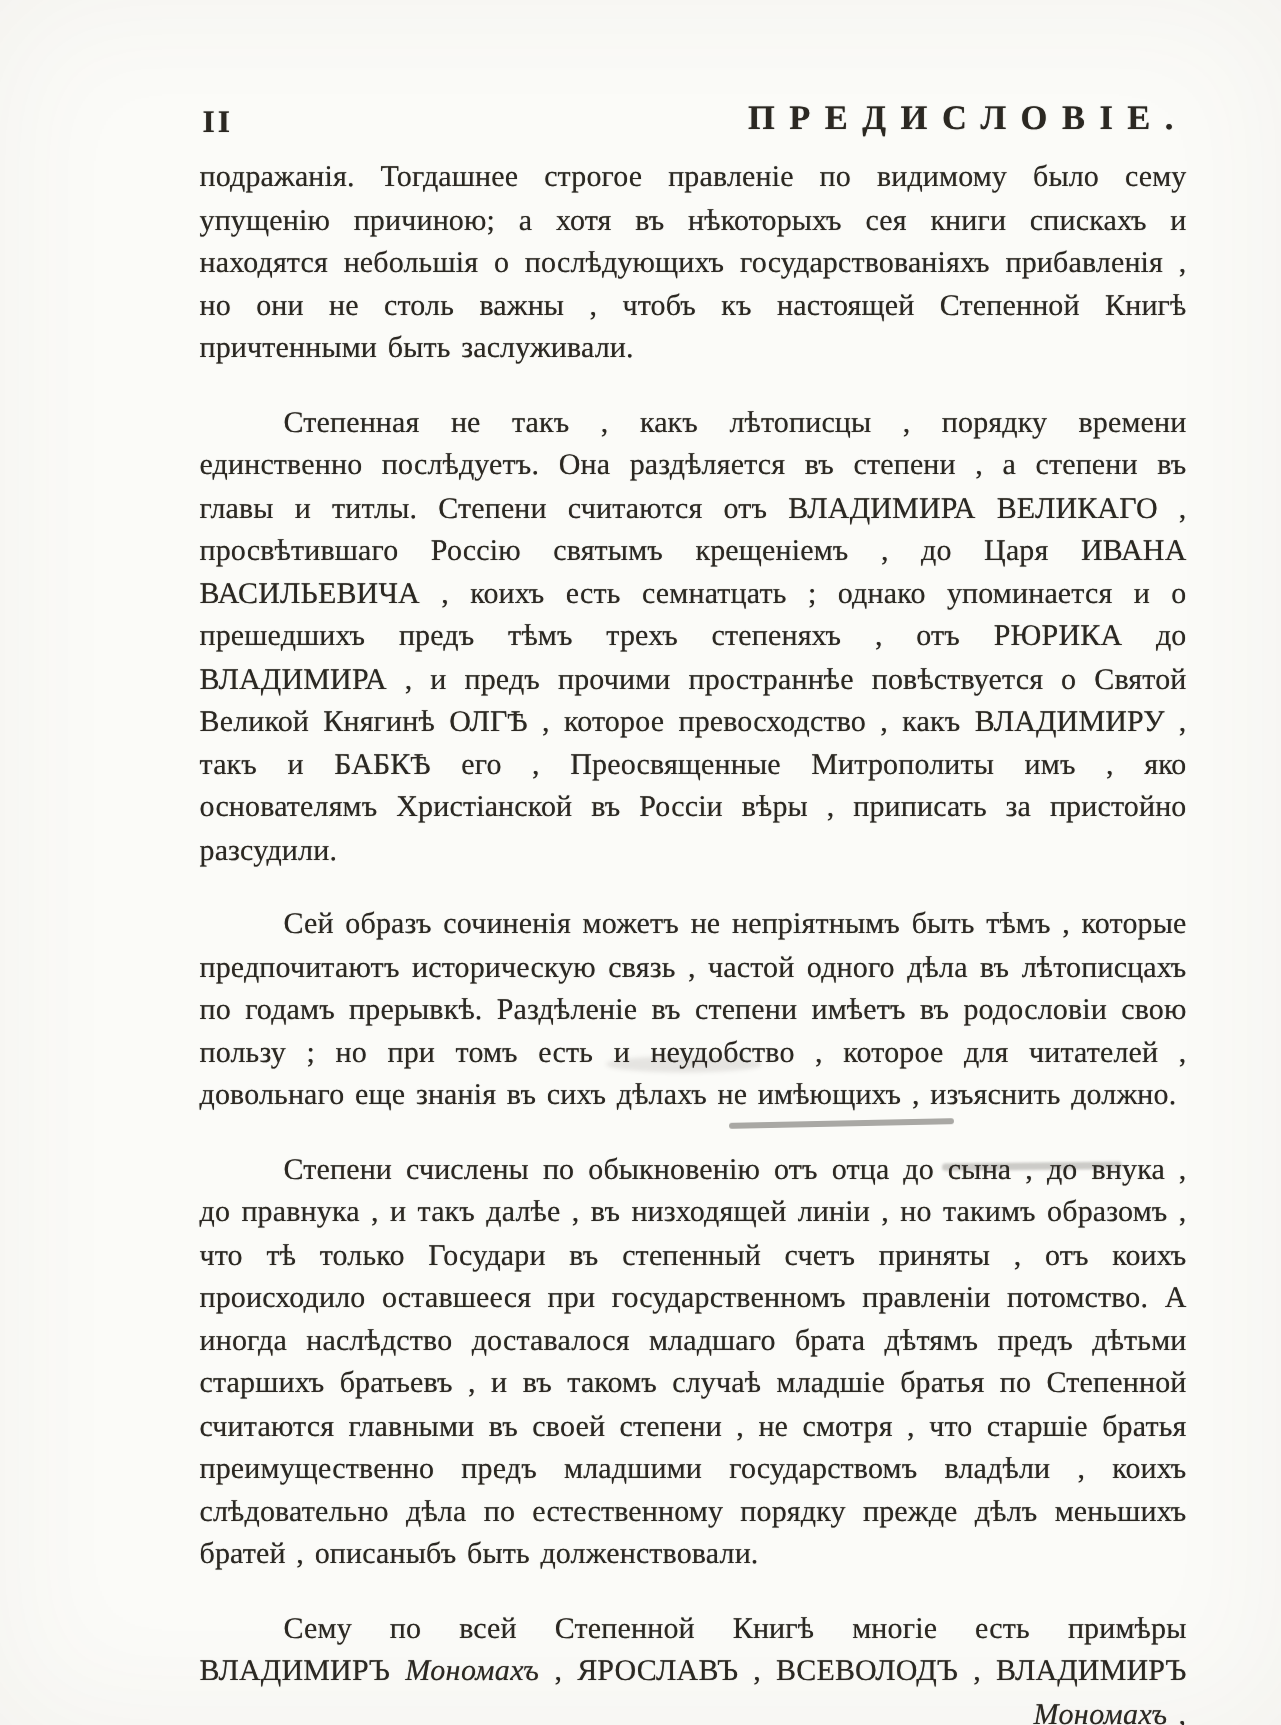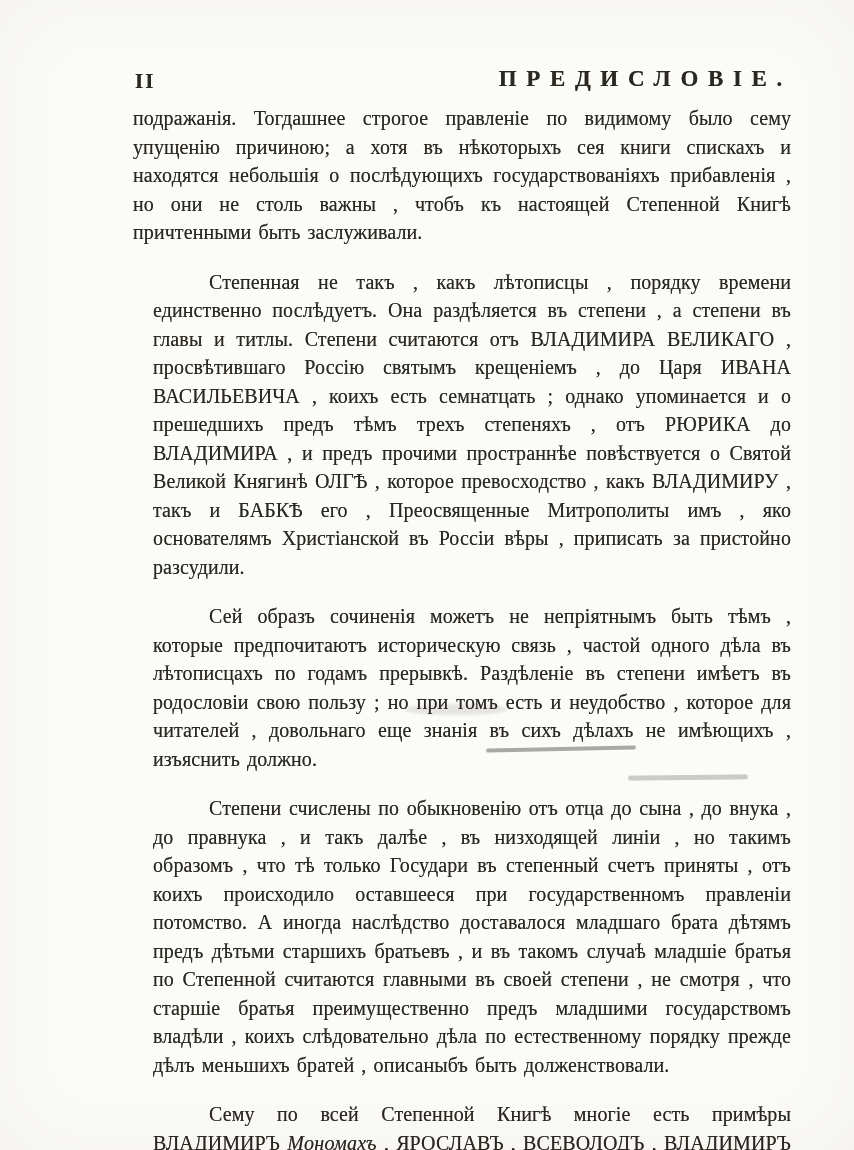--- a/index.html
+++ b/index.html
@@ -44,21 +44,21 @@
   }
   .para{
     margin:0 0 21px 0;
     font-size:20px;
     line-height:28.5px;
     text-align:justify;
     word-spacing:2px;
     letter-spacing:0.1px;
     text-shadow:0 0 0.55px rgba(43,40,34,0.65);
   }
-  .para.indent{text-indent:56px;margin-left:20px;}
+  .para.indent{text-indent:56px;}
   .para.last-right{text-align-last:right;}
   .seg.italic{font-style:italic;letter-spacing:0.3px;}
   .smudge{position:absolute;pointer-events:none;}
   .s1{
     left:486px;top:747px;width:150px;height:4px;
     background:rgba(35,32,27,0.38);
     border-radius:3px;transform:rotate(-1.2deg);
     filter:blur(0.4px);
   }
   .s2{

